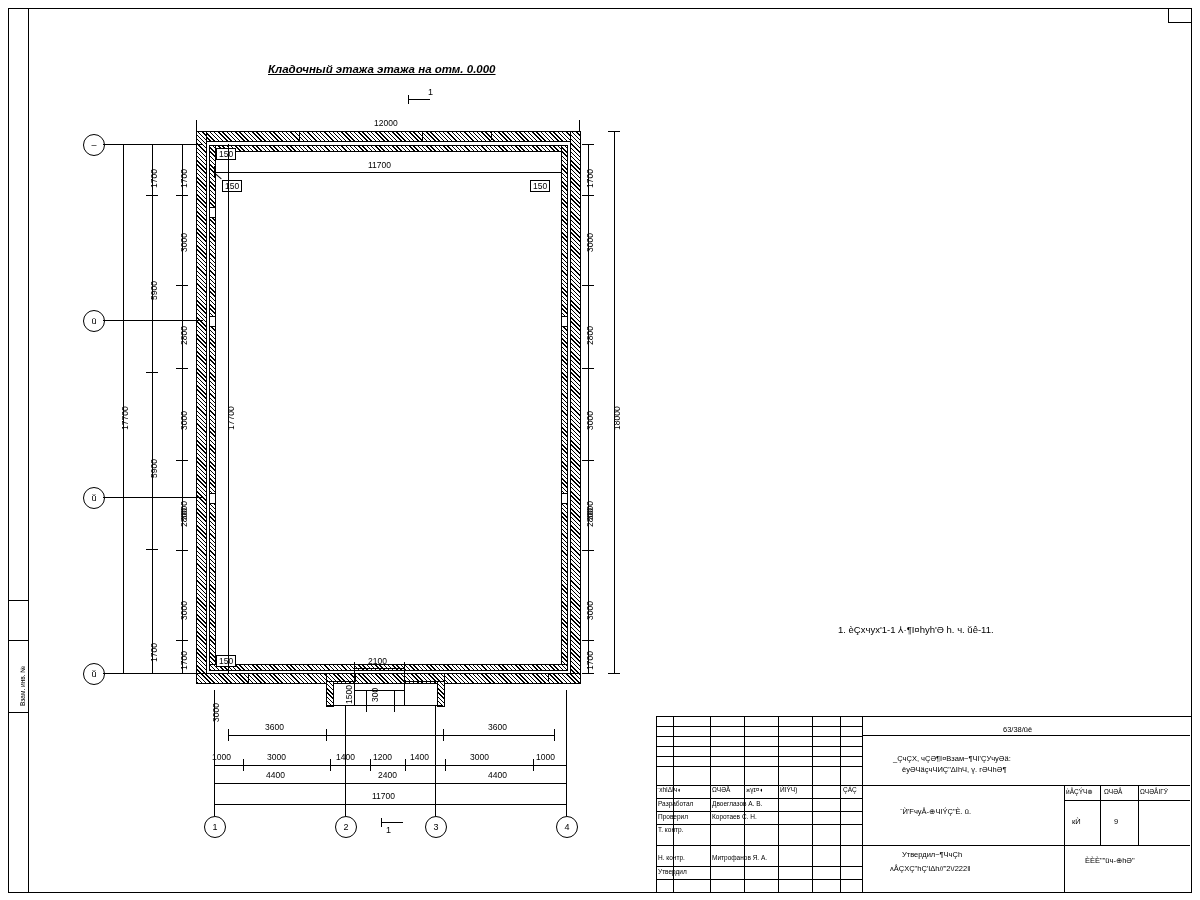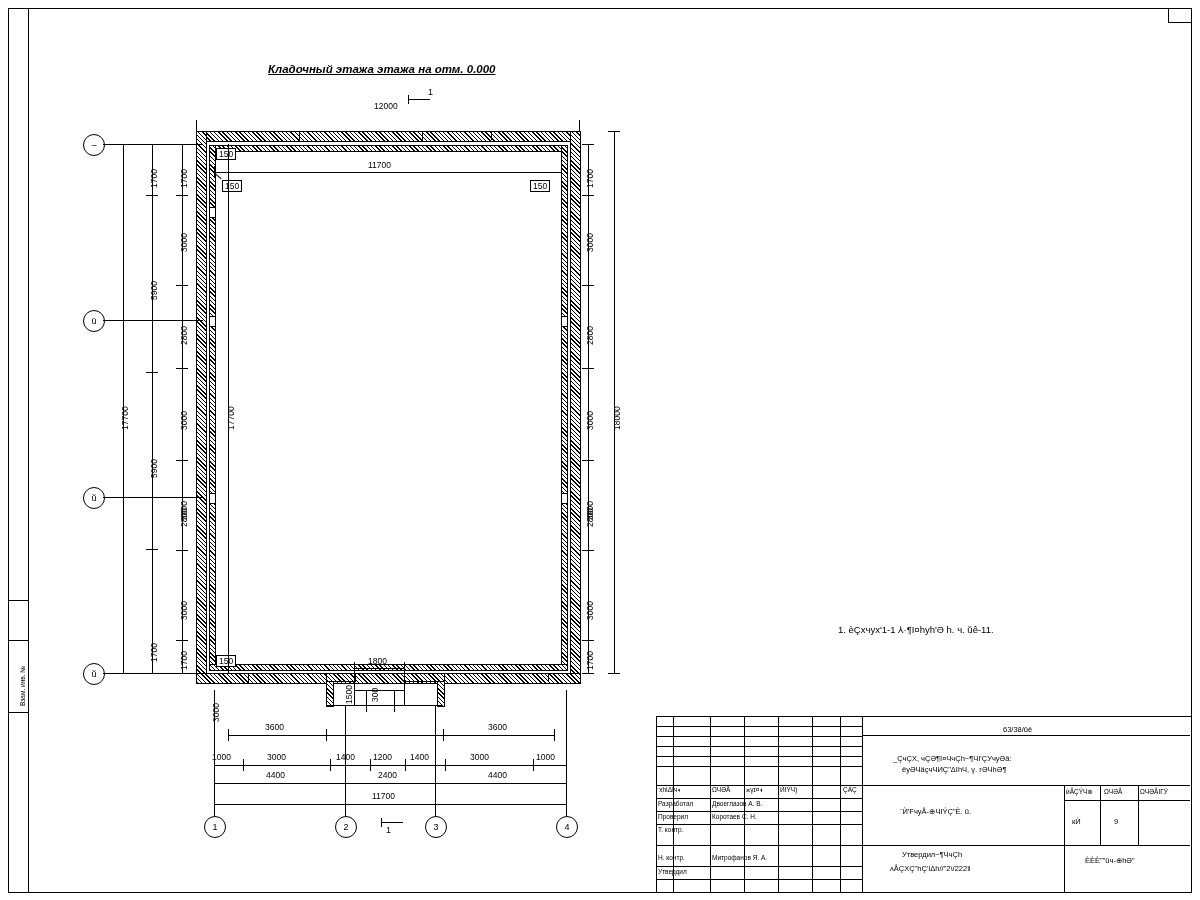--- a/index.html
+++ b/index.html
@@ -51,21 +51,21 @@
 
   <div class="title" style="left:268px;top:63px;">Кладочный этажа этажа на отм. 0.000</div>
 
   <div class="ln h" style="left:408px;top:99px;width:22px;"></div>
   <div class="ln v" style="left:408px;top:95px;height:9px;"></div>
   <div class="txt" style="left:428px;top:88px;">1</div>
 
   <div class="ln h" style="left:196px;top:131px;width:383px;"></div>
   <div class="ln v" style="left:196px;top:120px;height:17px;"></div>
   <div class="ln v" style="left:579px;top:120px;height:17px;"></div>
-  <div class="dimtxt" style="left:374px;top:101px;">12000</div>
+  <div class="dimtxt" style="left:374px;top:118px;">12000</div>
 
   <div class="hatch" style="left:196px;top:131px;width:383px;height:9px;"></div>
   <div class="hatch" style="left:196px;top:131px;width:9px;height:551px;"></div>
   <div class="hatch" style="left:570px;top:131px;width:9px;height:551px;"></div>
   <div class="hatch" style="left:196px;top:673px;width:383px;height:9px;"></div>
 
   <div class="ln h" style="left:209px;top:145px;width:357px;"></div>
   <div class="ln v" style="left:209px;top:145px;height:524px;"></div>
   <div class="ln v" style="left:566px;top:145px;height:524px;"></div>
   <div class="ln h" style="left:209px;top:669px;width:357px;"></div>
@@ -214,21 +214,21 @@
   <div class="ln v" style="left:614px;top:131px;height:542px;"></div>
   <div class="ln h" style="left:608px;top:131px;width:12px;"></div>
   <div class="ln h" style="left:608px;top:673px;width:12px;"></div>
   <div class="dimtxt rot" style="left:612px;top:430px;">18000</div>
 
   <div class="dimtxt rot" style="left:585px;top:188px;opacity:0;">1700</div>
 
   <div class="ln h" style="left:354px;top:668px;width:50px;"></div>
   <div class="ln v" style="left:354px;top:662px;height:12px;"></div>
   <div class="ln v" style="left:404px;top:662px;height:12px;"></div>
-  <div class="dimtxt" style="left:368px;top:656px;">1800</div>
+  <div class="dimtxt" style="left:368px;top:656px;">2100</div>
 
   <div class="dimtxt rot" style="left:344px;top:704px;">1500</div>
   <div class="dimtxt rot" style="left:370px;top:702px;">300</div>
   <div class="dimtxt rot" style="left:211px;top:722px;">3000</div>
 
   <div class="ln h" style="left:228px;top:735px;width:326px;"></div>
   <div class="ln v" style="left:228px;top:729px;height:12px;"></div>
   <div class="ln v" style="left:326px;top:729px;height:12px;"></div>
   <div class="ln v" style="left:443px;top:729px;height:12px;"></div>
   <div class="ln v" style="left:554px;top:729px;height:12px;"></div>
@@ -292,21 +292,21 @@
   <div class="ln h" style="left:656px;top:824px;width:206px;"></div>
   <div class="ln h" style="left:656px;top:845px;width:206px;"></div>
   <div class="ln h" style="left:656px;top:866px;width:206px;"></div>
   <div class="ln h" style="left:656px;top:879px;width:206px;"></div>
 
   <div class="ln h" style="left:862px;top:735px;width:328px;"></div>
   <div class="ln h" style="left:1064px;top:800px;width:126px;"></div>
   <div class="ln h" style="left:862px;top:845px;width:328px;"></div>
 
   <div class="txt small" style="left:1003px;top:726px;">63/38/ŭê</div>
-  <div class="txt small" style="left:893px;top:755px;">_ÇчÇX, чÇƏ¶I¤ЧчÇh~¶ЧI'ÇУчуƏä:</div>
+  <div class="txt small" style="left:893px;top:755px;">_ÇчÇX, чÇƏ¶I¤Взам~¶ЧI'ÇУчуƏä:</div>
   <div class="txt small" style="left:902px;top:766px;">êуƏЧäçчЧИÇ"ΔIhЧ, ү. гƏЧhƏ¶</div>
 
   <div class="txt tiny" style="left:657px;top:787px;">⁻xhǀΔIч◖</div>
   <div class="txt tiny" style="left:712px;top:787px;">ΩЧƏÅ</div>
   <div class="txt tiny" style="left:746px;top:787px;">⪤үɪ¤◖</div>
   <div class="txt tiny" style="left:780px;top:787px;">ЍIÝЧ)</div>
   <div class="txt tiny" style="left:843px;top:787px;">ÇÀÇ</div>
 
   <div class="txt tiny" style="left:658px;top:801px;">Разработал</div>
   <div class="txt tiny" style="left:712px;top:801px;">Двоеглазов А. В.</div>

